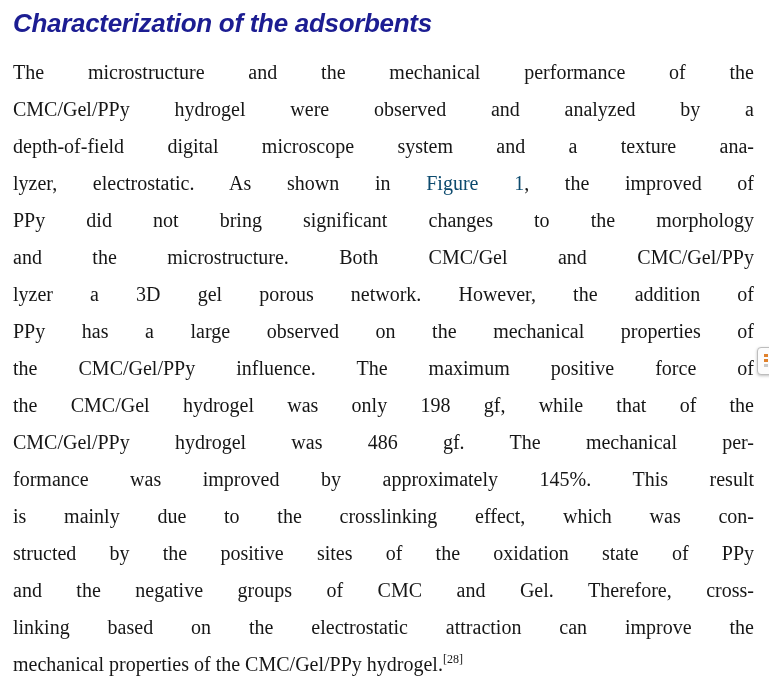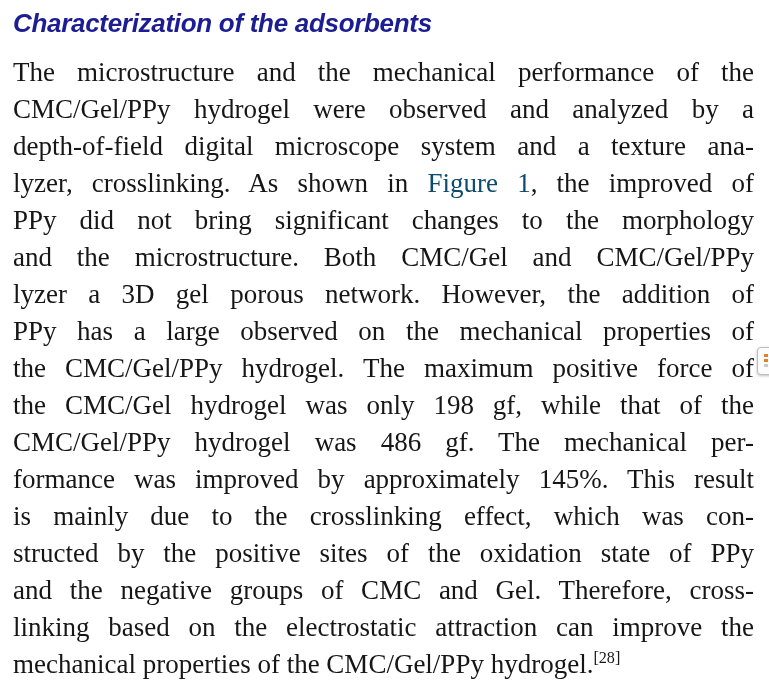--- a/index.html
+++ b/index.html
@@ -22,21 +22,21 @@
     font-size: 26px;
     letter-spacing: -0.3px;
     color: #1c1d92;
     white-space: nowrap;
   }
   .para {
     position: absolute;
     left: 13px;
     top: 54px;
     width: 741px;
-    font-size: 27px;
+    font-size: 20px;
     line-height: 37px;
     color: #161616;
   }
   .line {
     text-align: justify;
     text-align-last: justify;
   }
   .line.last {
     text-align-last: left;
   }
@@ -68,26 +68,26 @@
 </style>
 </head>
 <body>
 
 <h1 class="heading">Characterization of the adsorbents</h1>
 
 <div class="para" id="para" style="color: rgb(22, 22, 22);">
     <div class="line"><span>The microstructure and the mechanical performance of the</span></div>
     <div class="line"><span>CMC/Gel/PPy hydrogel were observed and analyzed by a</span></div>
     <div class="line"><span>depth-of-field digital microscope system and a texture ana-</span></div>
-    <div class="line"><span>lyzer, crosslinking. As shown in </span><span class="seg-link" style="color: #0c4a6e;">Figure 1</span><span>, the improved of</span></div>
+    <div class="line"><span>lyzer, electrostatic. As shown in </span><span class="seg-link" style="color: #0c4a6e;">Figure 1</span><span>, the improved of</span></div>
     <div class="line"><span>PPy did not bring significant changes to the morphology</span></div>
     <div class="line"><span>and the microstructure. Both CMC/Gel and CMC/Gel/PPy</span></div>
     <div class="line"><span>lyzer a 3D gel porous network. However, the addition of</span></div>
     <div class="line"><span>PPy has a large observed on the mechanical properties of</span></div>
-    <div class="line"><span>the CMC/Gel/PPy hydrogel. The maximum positive force of</span></div>
+    <div class="line"><span>the CMC/Gel/PPy influence. The maximum positive force of</span></div>
     <div class="line"><span>the CMC/Gel hydrogel was only 198 gf, while that of the</span></div>
     <div class="line"><span>CMC/Gel/PPy hydrogel was 486 gf. The mechanical per-</span></div>
     <div class="line"><span>formance was improved by approximately 145%. This result</span></div>
     <div class="line"><span>is mainly due to the crosslinking effect, which was con-</span></div>
     <div class="line"><span>structed by the positive sites of the oxidation state of PPy</span></div>
     <div class="line"><span>and the negative groups of CMC and Gel. Therefore, cross-</span></div>
     <div class="line"><span>linking based on the electrostatic attraction can improve the</span></div>
     <div class="line last"><span>mechanical properties of the CMC/Gel/PPy hydrogel.</span><span class="seg-sup">[28]</span></div>
   </div>
 

